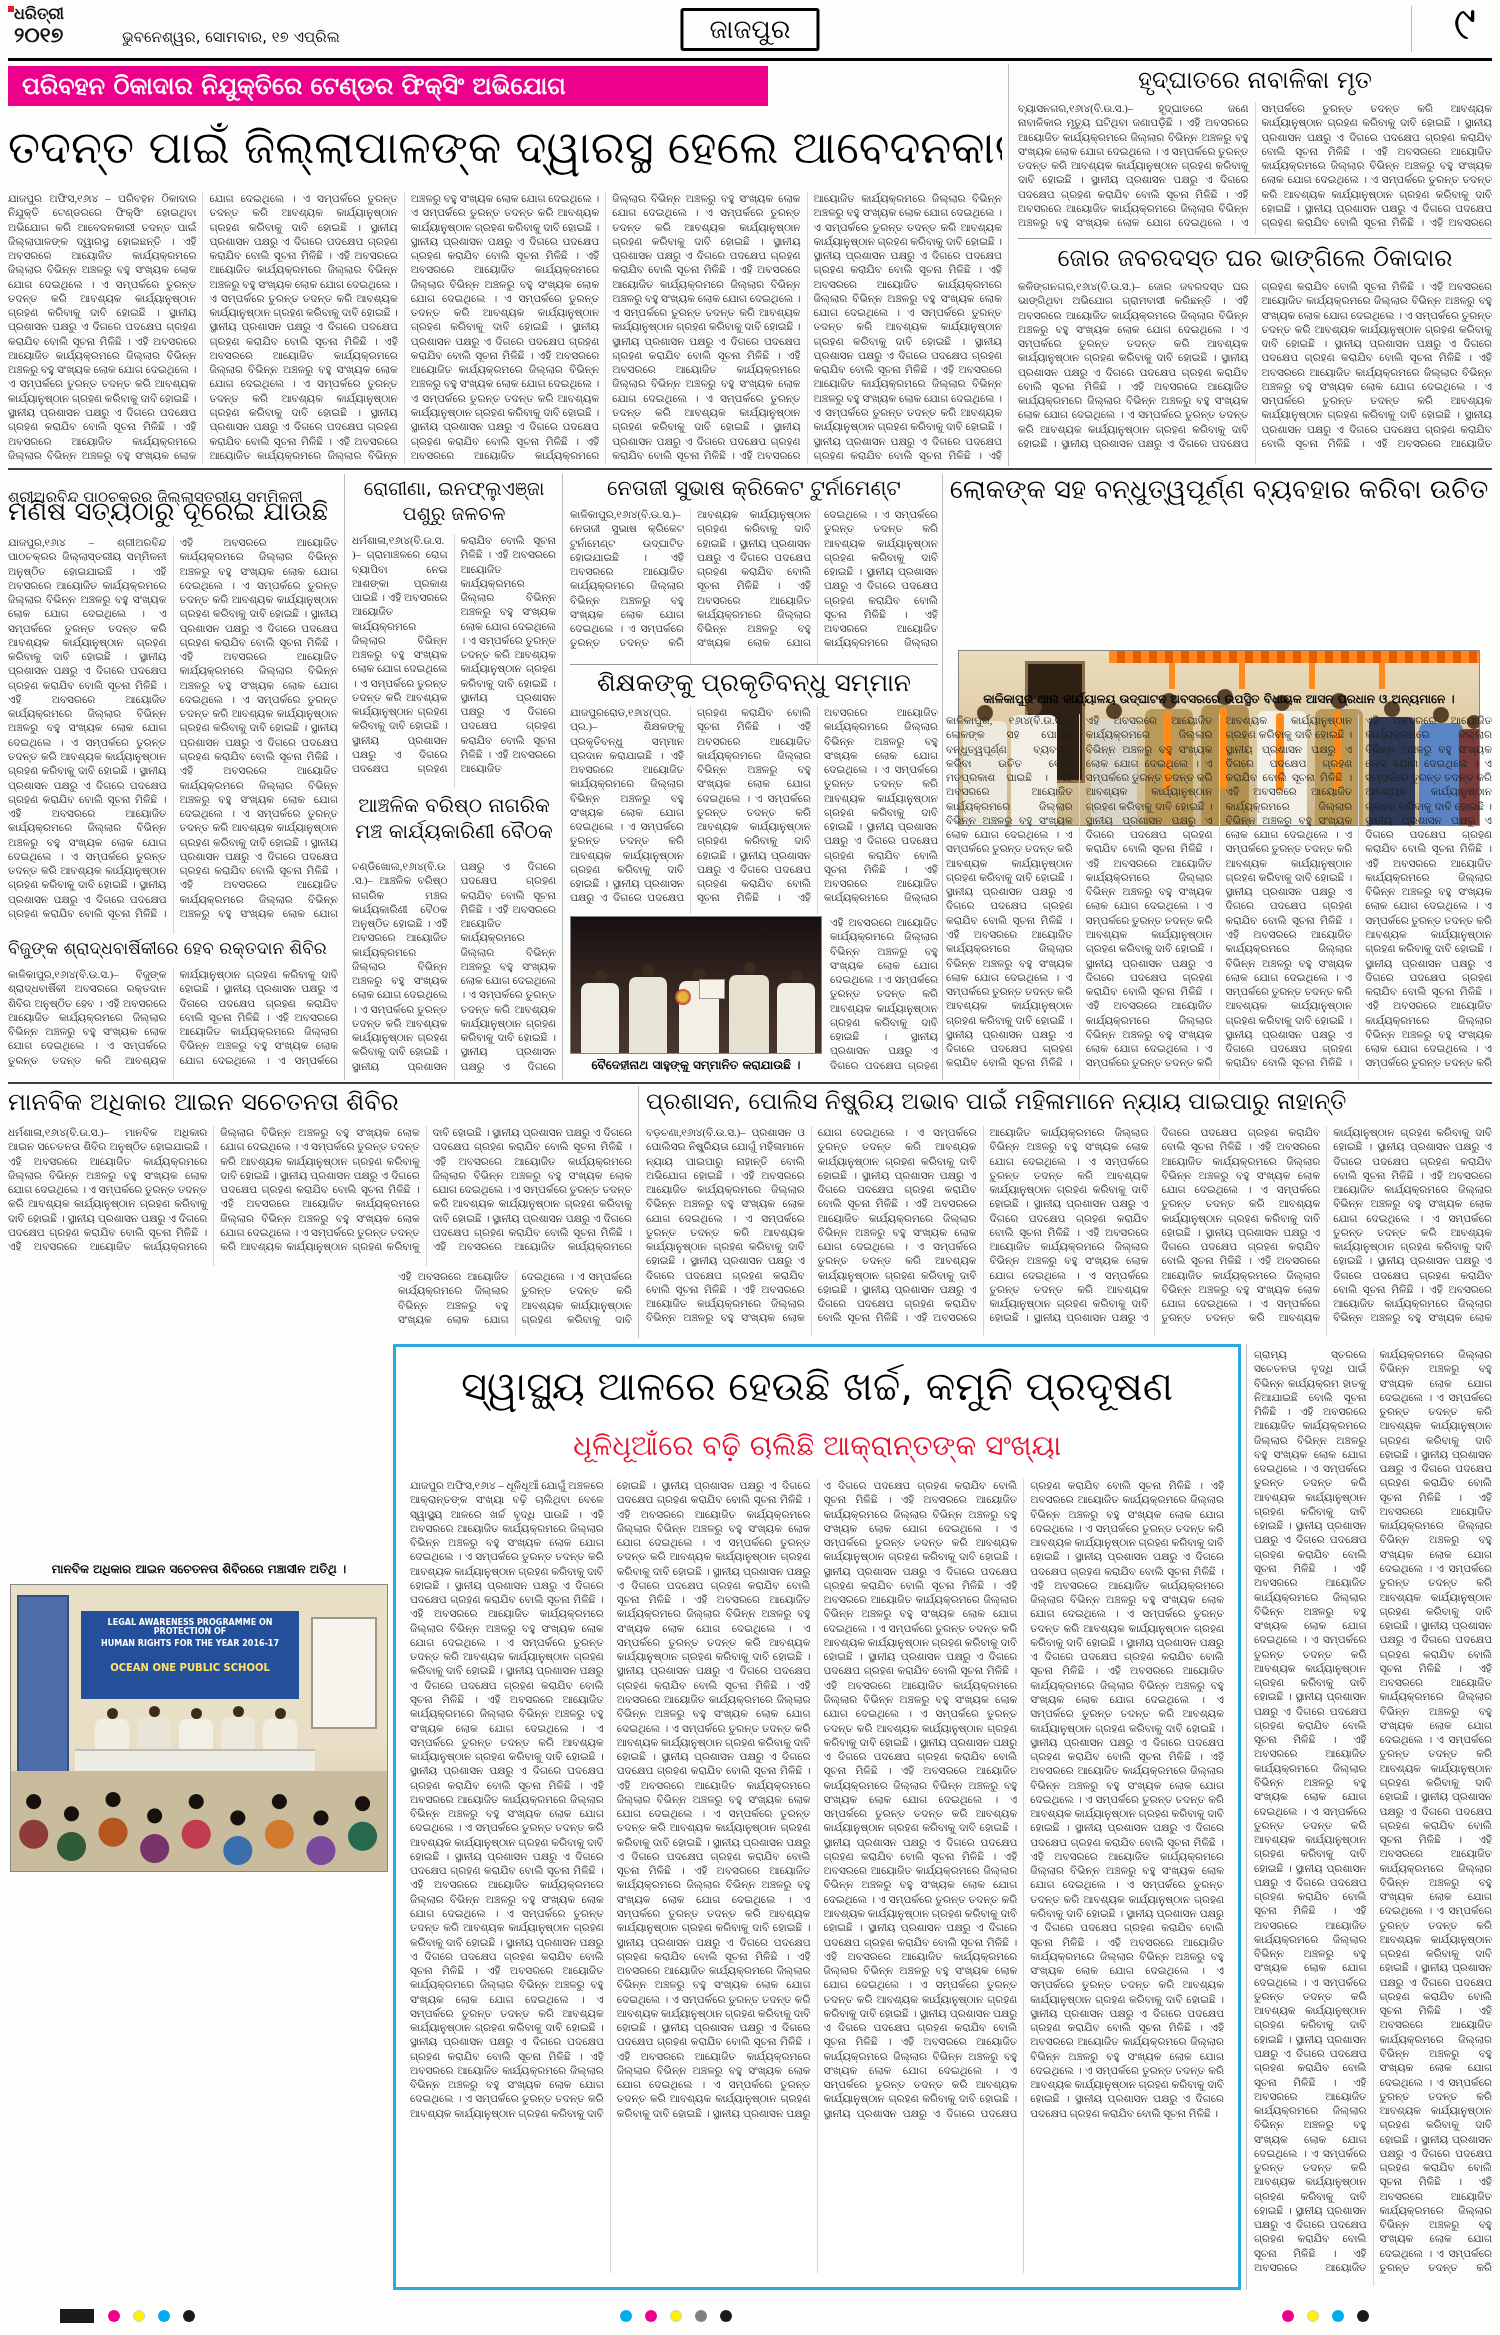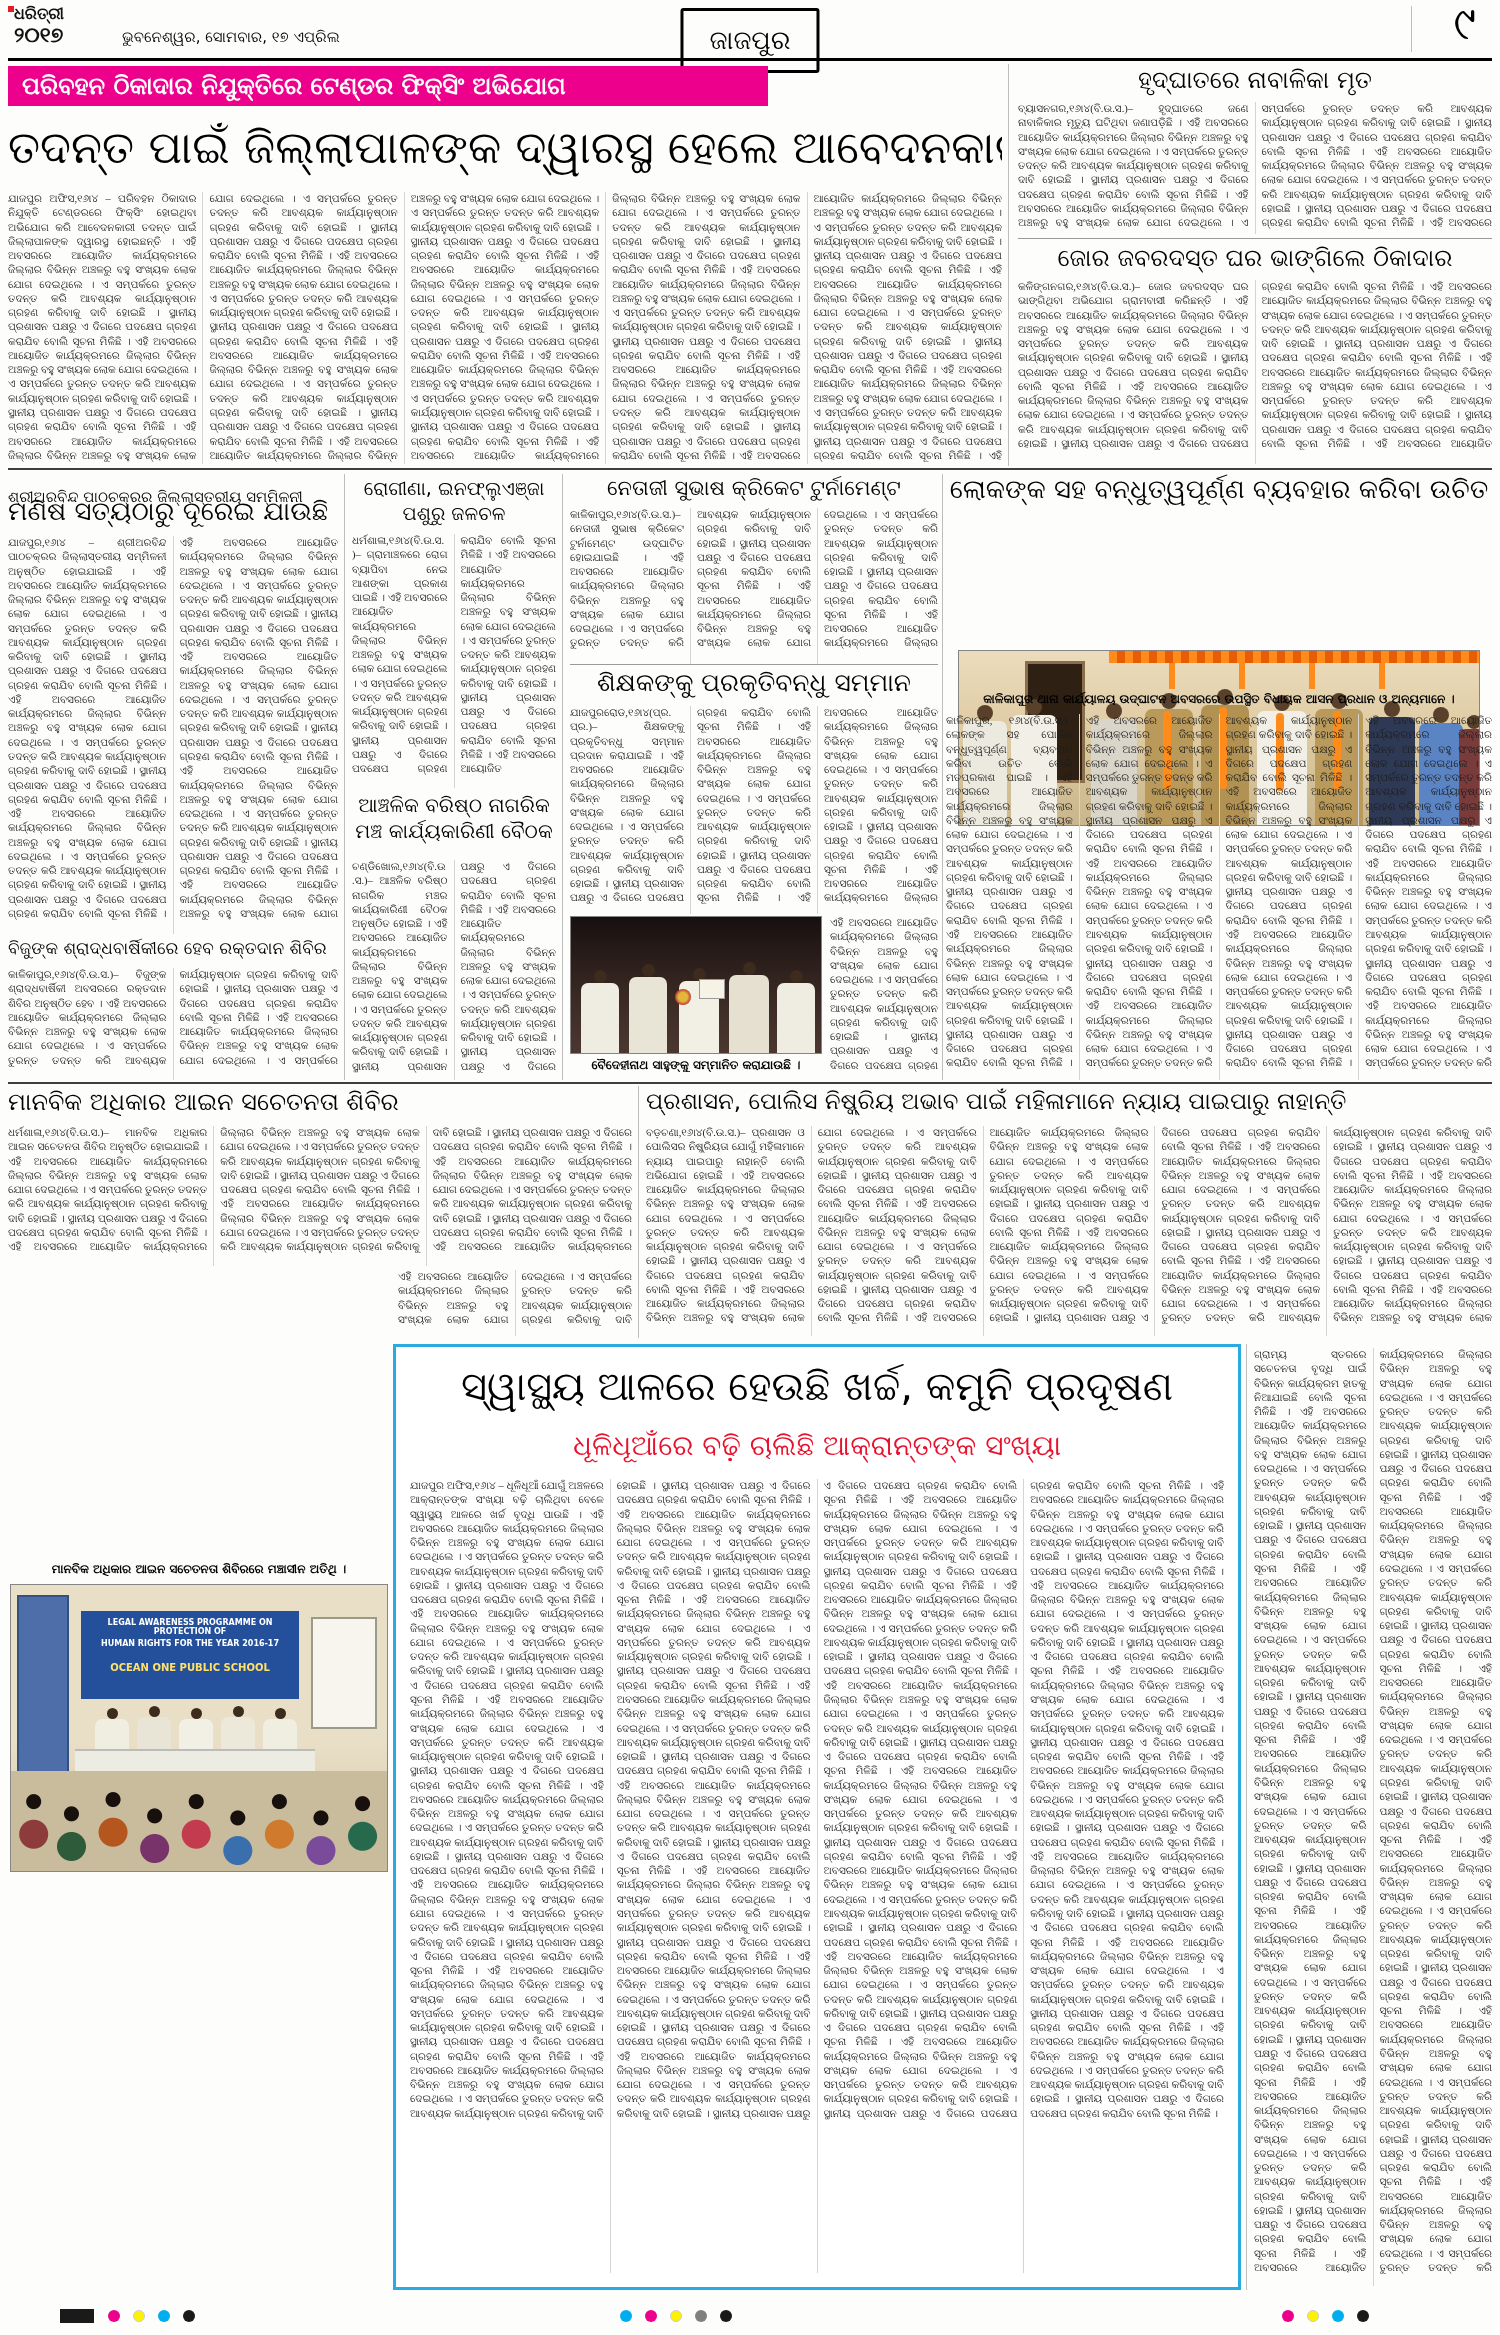--- a/index.html
+++ b/index.html
@@ -31,21 +31,21 @@
 <body>
 
 <div class="page">
 
   <div class="abs" style="left:14px;top:4px;width:100px">
     <div style="font:800 16px 'DejaVu Sans',sans-serif">ଧରିତ୍ରୀ</div>
     <div style="font:800 21px 'DejaVu Sans',sans-serif">୨୦୧୭</div>
   </div>
   <div class="abs" style="left:8px;top:6px;width:6px;height:6px;background:#e31e24"></div>
   <div class="abs hl nw" style="left:122px;top:28px;font-size:15px">ଭୁବନେଶ୍ୱର, ସୋମବାର, ୧୭ ଏପ୍ରିଲ</div>
-  <div class="abs hl c nw" style="left:50%;top:8px;transform:translateX(-50%);border:3px solid #000;border-radius:3px;padding:14px 26px;font-size:26px">ଜାଜପୁର</div>
+  <div class="abs hl c nw" style="left:50%;top:8px;transform:translateX(-50%);border:3px solid #000;border-radius:3px;padding:3px 26px;font-size:26px">ଜାଜପୁର</div>
   <div class="abs vr" style="right:88px;top:6px;height:46px"></div>
   <div class="abs hl" style="right:24px;top:-4px;font-size:46px">୯</div>
   <div class="abs" style="left:8px;top:58px;width:1484px;height:3px;background:#000"></div>
 
   <div class="abs kicker nw" style="left:8px;top:66px;width:760px;height:40px;font-size:24px;line-height:40px;padding-left:14px">ପରିବହନ ଠିକାଦାର ନିଯୁକ୍ତିରେ ଟେଣ୍ଡର ଫିକ୍ସିଂ ଅଭିଯୋଗ</div>
   <div class="abs hl nw" style="left:8px;top:110px;width:994px;height:76px;font-size:45px;line-height:76px">ତଦନ୍ତ ପାଇଁ ଜିଲ୍ଲାପାଳଙ୍କ ଦ୍ୱାରସ୍ଥ ହେଲେ ଆବେଦନକାରୀ</div>
   <div class="abs body c5" style="left:8px;top:192px;width:994px;height:272px">
     <span class="lead-in">ଯାଜପୁର ଅଫିସ,୧୬ା୪ – ପରିବହନ ଠିକାଦାର ନିଯୁକ୍ତି ଟେଣ୍ଡରରେ ଫିକ୍ସିଂ ହୋଇଥିବା ଅଭିଯୋଗ କରି ଆବେଦନକାରୀ ତଦନ୍ତ ପାଇଁ ଜିଲ୍ଲାପାଳଙ୍କ ଦ୍ୱାରସ୍ଥ ହୋଇଛନ୍ତି ।</span>
     <span>ଏହି ଅବସରରେ ଆୟୋଜିତ କାର୍ଯ୍ୟକ୍ରମରେ ଜିଲ୍ଲାର ବିଭିନ୍ନ ଅଞ୍ଚଳରୁ ବହୁ ସଂଖ୍ୟକ ଲୋକ ଯୋଗ ଦେଇଥିଲେ । ଏ ସମ୍ପର୍କରେ ତୁରନ୍ତ ତଦନ୍ତ କରି ଆବଶ୍ୟକ କାର୍ଯ୍ୟାନୁଷ୍ଠାନ ଗ୍ରହଣ କରିବାକୁ ଦାବି ହୋଇଛି । ସ୍ଥାନୀୟ ପ୍ରଶାସନ ପକ୍ଷରୁ ଏ ଦିଗରେ ପଦକ୍ଷେପ ଗ୍ରହଣ କରାଯିବ ବୋଲି ସୂଚନା ମିଳିଛି । ଏହି ଅବସରରେ ଆୟୋଜିତ କାର୍ଯ୍ୟକ୍ରମରେ ଜିଲ୍ଲାର ବିଭିନ୍ନ ଅଞ୍ଚଳରୁ ବହୁ ସଂଖ୍ୟକ ଲୋକ ଯୋଗ ଦେଇଥିଲେ । ଏ ସମ୍ପର୍କରେ ତୁରନ୍ତ ତଦନ୍ତ କରି ଆବଶ୍ୟକ କାର୍ଯ୍ୟାନୁଷ୍ଠାନ ଗ୍ରହଣ କରିବାକୁ ଦାବି ହୋଇଛି । ସ୍ଥାନୀୟ ପ୍ରଶାସନ ପକ୍ଷରୁ ଏ ଦିଗରେ ପଦକ୍ଷେପ ଗ୍ରହଣ କରାଯିବ ବୋଲି ସୂଚନା ମିଳିଛି । ଏହି ଅବସରରେ ଆୟୋଜିତ କାର୍ଯ୍ୟକ୍ରମରେ ଜିଲ୍ଲାର ବିଭିନ୍ନ ଅଞ୍ଚଳରୁ ବହୁ ସଂଖ୍ୟକ ଲୋକ ଯୋଗ ଦେଇଥିଲେ । ଏ ସମ୍ପର୍କରେ ତୁରନ୍ତ ତଦନ୍ତ କରି ଆବଶ୍ୟକ କାର୍ଯ୍ୟାନୁଷ୍ଠାନ ଗ୍ରହଣ କରିବାକୁ ଦାବି ହୋଇଛି । ସ୍ଥାନୀୟ ପ୍ରଶାସନ ପକ୍ଷରୁ ଏ ଦିଗରେ ପଦକ୍ଷେପ ଗ୍ରହଣ କରାଯିବ ବୋଲି ସୂଚନା ମିଳିଛି । ଏହି ଅବସରରେ ଆୟୋଜିତ କାର୍ଯ୍ୟକ୍ରମରେ ଜିଲ୍ଲାର ବିଭିନ୍ନ ଅଞ୍ଚଳରୁ ବହୁ ସଂଖ୍ୟକ ଲୋକ ଯୋଗ ଦେଇଥିଲେ । ଏ ସମ୍ପର୍କରେ ତୁରନ୍ତ ତଦନ୍ତ କରି ଆବଶ୍ୟକ କାର୍ଯ୍ୟାନୁଷ୍ଠାନ ଗ୍ରହଣ କରିବାକୁ ଦାବି ହୋଇଛି । ସ୍ଥାନୀୟ ପ୍ରଶାସନ ପକ୍ଷରୁ ଏ ଦିଗରେ ପଦକ୍ଷେପ ଗ୍ରହଣ କରାଯିବ ବୋଲି ସୂଚନା ମିଳିଛି । ଏହି ଅବସରରେ ଆୟୋଜିତ କାର୍ଯ୍ୟକ୍ରମରେ ଜିଲ୍ଲାର ବିଭିନ୍ନ ଅଞ୍ଚଳରୁ ବହୁ ସଂଖ୍ୟକ ଲୋକ ଯୋଗ ଦେଇଥିଲେ । ଏ ସମ୍ପର୍କରେ ତୁରନ୍ତ ତଦନ୍ତ କରି ଆବଶ୍ୟକ କାର୍ଯ୍ୟାନୁଷ୍ଠାନ ଗ୍ରହଣ କରିବାକୁ ଦାବି ହୋଇଛି । ସ୍ଥାନୀୟ ପ୍ରଶାସନ ପକ୍ଷରୁ ଏ ଦିଗରେ ପଦକ୍ଷେପ ଗ୍ରହଣ କରାଯିବ ବୋଲି ସୂଚନା ମିଳିଛି । ଏହି ଅବସରରେ ଆୟୋଜିତ କାର୍ଯ୍ୟକ୍ରମରେ ଜିଲ୍ଲାର ବିଭିନ୍ନ ଅଞ୍ଚଳରୁ ବହୁ ସଂଖ୍ୟକ ଲୋକ ଯୋଗ ଦେଇଥିଲେ । ଏ ସମ୍ପର୍କରେ ତୁରନ୍ତ ତଦନ୍ତ କରି ଆବଶ୍ୟକ କାର୍ଯ୍ୟାନୁଷ୍ଠାନ ଗ୍ରହଣ କରିବାକୁ ଦାବି ହୋଇଛି । ସ୍ଥାନୀୟ ପ୍ରଶାସନ ପକ୍ଷରୁ ଏ ଦିଗରେ ପଦକ୍ଷେପ ଗ୍ରହଣ କରାଯିବ ବୋଲି ସୂଚନା ମିଳିଛି । ଏହି ଅବସରରେ ଆୟୋଜିତ କାର୍ଯ୍ୟକ୍ରମରେ ଜିଲ୍ଲାର ବିଭିନ୍ନ ଅଞ୍ଚଳରୁ ବହୁ ସଂଖ୍ୟକ ଲୋକ ଯୋଗ ଦେଇଥିଲେ । ଏ ସମ୍ପର୍କରେ ତୁରନ୍ତ ତଦନ୍ତ କରି ଆବଶ୍ୟକ କାର୍ଯ୍ୟାନୁଷ୍ଠାନ ଗ୍ରହଣ କରିବାକୁ ଦାବି ହୋଇଛି । ସ୍ଥାନୀୟ ପ୍ରଶାସନ ପକ୍ଷରୁ ଏ ଦିଗରେ ପଦକ୍ଷେପ ଗ୍ରହଣ କରାଯିବ ବୋଲି ସୂଚନା ମିଳିଛି । ଏହି ଅବସରରେ ଆୟୋଜିତ କାର୍ଯ୍ୟକ୍ରମରେ ଜିଲ୍ଲାର ବିଭିନ୍ନ ଅଞ୍ଚଳରୁ ବହୁ ସଂଖ୍ୟକ ଲୋକ ଯୋଗ ଦେଇଥିଲେ । ଏ ସମ୍ପର୍କରେ ତୁରନ୍ତ ତଦନ୍ତ କରି ଆବଶ୍ୟକ କାର୍ଯ୍ୟାନୁଷ୍ଠାନ ଗ୍ରହଣ କରିବାକୁ ଦାବି ହୋଇଛି । ସ୍ଥାନୀୟ ପ୍ରଶାସନ ପକ୍ଷରୁ ଏ ଦିଗରେ ପଦକ୍ଷେପ ଗ୍ରହଣ କରାଯିବ ବୋଲି ସୂଚନା ମିଳିଛି । ଏହି ଅବସରରେ ଆୟୋଜିତ କାର୍ଯ୍ୟକ୍ରମରେ ଜିଲ୍ଲାର ବିଭିନ୍ନ ଅଞ୍ଚଳରୁ ବହୁ ସଂଖ୍ୟକ ଲୋକ ଯୋଗ ଦେଇଥିଲେ । ଏ ସମ୍ପର୍କରେ ତୁରନ୍ତ ତଦନ୍ତ କରି ଆବଶ୍ୟକ କାର୍ଯ୍ୟାନୁଷ୍ଠାନ ଗ୍ରହଣ କରିବାକୁ ଦାବି ହୋଇଛି । ସ୍ଥାନୀୟ ପ୍ରଶାସନ ପକ୍ଷରୁ ଏ ଦିଗରେ ପଦକ୍ଷେପ ଗ୍ରହଣ କରାଯିବ ବୋଲି ସୂଚନା ମିଳିଛି । ଏହି ଅବସରରେ ଆୟୋଜିତ କାର୍ଯ୍ୟକ୍ରମରେ ଜିଲ୍ଲାର ବିଭିନ୍ନ ଅଞ୍ଚଳରୁ ବହୁ ସଂଖ୍ୟକ ଲୋକ ଯୋଗ ଦେଇଥିଲେ । ଏ ସମ୍ପର୍କରେ ତୁରନ୍ତ ତଦନ୍ତ କରି ଆବଶ୍ୟକ କାର୍ଯ୍ୟାନୁଷ୍ଠାନ ଗ୍ରହଣ କରିବାକୁ ଦାବି ହୋଇଛି । ସ୍ଥାନୀୟ ପ୍ରଶାସନ ପକ୍ଷରୁ ଏ ଦିଗରେ ପଦକ୍ଷେପ ଗ୍ରହଣ କରାଯିବ ବୋଲି ସୂଚନା ମିଳିଛି । ଏହି ଅବସରରେ ଆୟୋଜିତ କାର୍ଯ୍ୟକ୍ରମରେ ଜିଲ୍ଲାର ବିଭିନ୍ନ ଅଞ୍ଚଳରୁ ବହୁ ସଂଖ୍ୟକ ଲୋକ ଯୋଗ ଦେଇଥିଲେ । ଏ ସମ୍ପର୍କରେ ତୁରନ୍ତ ତଦନ୍ତ କରି ଆବଶ୍ୟକ କାର୍ଯ୍ୟାନୁଷ୍ଠାନ ଗ୍ରହଣ କରିବାକୁ ଦାବି ହୋଇଛି । ସ୍ଥାନୀୟ ପ୍ରଶାସନ ପକ୍ଷରୁ ଏ ଦିଗରେ ପଦକ୍ଷେପ ଗ୍ରହଣ କରାଯିବ ବୋଲି ସୂଚନା ମିଳିଛି । ଏହି ଅବସରରେ ଆୟୋଜିତ କାର୍ଯ୍ୟକ୍ରମରେ ଜିଲ୍ଲାର ବିଭିନ୍ନ ଅଞ୍ଚଳରୁ ବହୁ ସଂଖ୍ୟକ ଲୋକ ଯୋଗ ଦେଇଥିଲେ । ଏ ସମ୍ପର୍କରେ ତୁରନ୍ତ ତଦନ୍ତ କରି ଆବଶ୍ୟକ କାର୍ଯ୍ୟାନୁଷ୍ଠାନ ଗ୍ରହଣ କରିବାକୁ ଦାବି ହୋଇଛି । ସ୍ଥାନୀୟ ପ୍ରଶାସନ ପକ୍ଷରୁ ଏ ଦିଗରେ ପଦକ୍ଷେପ ଗ୍ରହଣ କରାଯିବ ବୋଲି ସୂଚନା ମିଳିଛି । ଏହି ଅବସରରେ ଆୟୋଜିତ କାର୍ଯ୍ୟକ୍ରମରେ ଜିଲ୍ଲାର ବିଭିନ୍ନ ଅଞ୍ଚଳରୁ ବହୁ ସଂଖ୍ୟକ ଲୋକ ଯୋଗ ଦେଇଥିଲେ । ଏ ସମ୍ପର୍କରେ ତୁରନ୍ତ ତଦନ୍ତ କରି ଆବଶ୍ୟକ କାର୍ଯ୍ୟାନୁଷ୍ଠାନ ଗ୍ରହଣ କରିବାକୁ ଦାବି ହୋଇଛି । ସ୍ଥାନୀୟ ପ୍ରଶାସନ ପକ୍ଷରୁ ଏ ଦିଗରେ ପଦକ୍ଷେପ ଗ୍ରହଣ କରାଯିବ ବୋଲି ସୂଚନା ମିଳିଛି । ଏହି ଅବସରରେ ଆୟୋଜିତ କାର୍ଯ୍ୟକ୍ରମରେ ଜିଲ୍ଲାର ବିଭିନ୍ନ ଅଞ୍ଚଳରୁ ବହୁ ସଂଖ୍ୟକ ଲୋକ ଯୋଗ ଦେଇଥିଲେ । ଏ ସମ୍ପର୍କରେ ତୁରନ୍ତ ତଦନ୍ତ କରି ଆବଶ୍ୟକ କାର୍ଯ୍ୟାନୁଷ୍ଠାନ ଗ୍ରହଣ କରିବାକୁ ଦାବି ହୋଇଛି । ସ୍ଥାନୀୟ ପ୍ରଶାସନ ପକ୍ଷରୁ ଏ ଦିଗରେ ପଦକ୍ଷେପ ଗ୍ରହଣ କରାଯିବ ବୋଲି ସୂଚନା ମିଳିଛି । ଏହି ଅବସରରେ ଆୟୋଜିତ କାର୍ଯ୍ୟକ୍ରମରେ ଜିଲ୍ଲାର ବିଭିନ୍ନ ଅଞ୍ଚଳରୁ ବହୁ ସଂଖ୍ୟକ ଲୋକ ଯୋଗ ଦେଇଥିଲେ । ଏ ସମ୍ପର୍କରେ ତୁରନ୍ତ ତଦନ୍ତ କରି ଆବଶ୍ୟକ କାର୍ଯ୍ୟାନୁଷ୍ଠାନ ଗ୍ରହଣ କରିବାକୁ ଦାବି ହୋଇଛି । ସ୍ଥାନୀୟ ପ୍ରଶାସନ ପକ୍ଷରୁ ଏ ଦିଗରେ ପଦକ୍ଷେପ ଗ୍ରହଣ କରାଯିବ ବୋଲି ସୂଚନା ମିଳିଛି । ଏହି ଅବସରରେ ଆୟୋଜିତ କାର୍ଯ୍ୟକ୍ରମରେ ଜିଲ୍ଲାର ବିଭିନ୍ନ ଅଞ୍ଚଳରୁ ବହୁ ସଂଖ୍ୟକ ଲୋକ ଯୋଗ ଦେଇଥିଲେ । ଏ ସମ୍ପର୍କରେ ତୁରନ୍ତ ତଦନ୍ତ କରି ଆବଶ୍ୟକ କାର୍ଯ୍ୟାନୁଷ୍ଠାନ ଗ୍ରହଣ କରିବାକୁ ଦାବି ହୋଇଛି । ସ୍ଥାନୀୟ ପ୍ରଶାସନ ପକ୍ଷରୁ ଏ ଦିଗରେ ପଦକ୍ଷେପ ଗ୍ରହଣ କରାଯିବ ବୋଲି ସୂଚନା ମିଳିଛି ।</span>
   </div>

